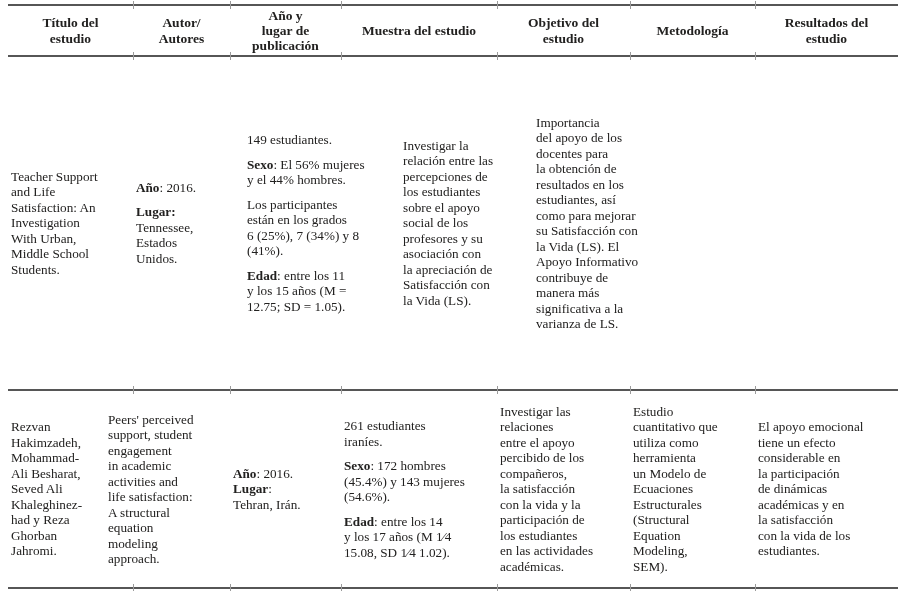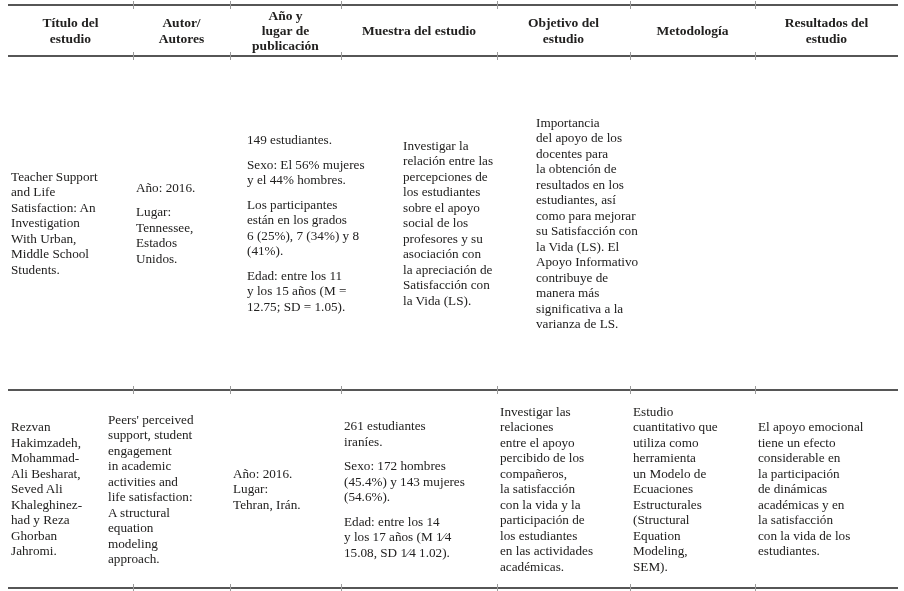--- a/index.html
+++ b/index.html
@@ -23,21 +23,21 @@
   }
   .body-row{display:flex;}
   .row-0{height:332px;}
   .row-1{height:196px;}
   .cell{
     display:flex;flex-direction:column;justify-content:center;
     font-size:13.2px;line-height:15.5px;white-space:pre-line;
     padding:0 2px 0 3px;box-sizing:border-box;overflow:hidden;
   }
   .cell p{margin:4.5px 0;}
-  .cell b{font-weight:normal;}
+  .cell b{font-weight:bold;}
 
   .col-0{width:125px;}
   .col-1{width:97px;}
   .col-2{width:111px;}
   .col-3{width:156px;}
   .col-4{width:133px;}
   .col-5{width:125px;}
   .col-6{width:143px;}
 </style>
 </head>

